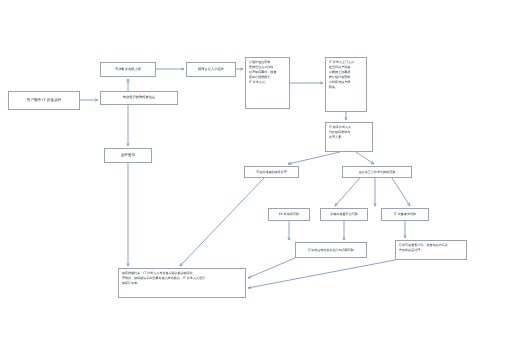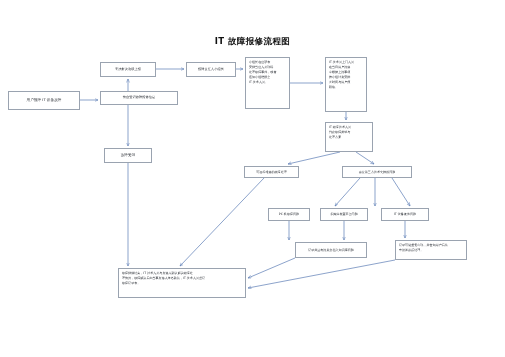--- a/index.html
+++ b/index.html
@@ -75,21 +75,20 @@
 
   
   .tiny{font-size:3.2px;line-height:1.6;}
   .xtiny{font-size:3.0px;line-height:1.65;}
 </style>
 </head>
 <body>
 
 <div id="canvas">
 
-  <div class="title">IT 故障报修流程图</div>
 
   <svg id="svg-layer" viewBox="0 0 505 357" xmlns="http://www.w3.org/2000/svg">
     <defs>
       <marker id="ah" markerWidth="6" markerHeight="6" refX="5" refY="2.2" orient="auto" markerUnits="strokeWidth">
         <path d="M0,0 L5,2.2 L0,4.4" fill="none" stroke="#5a7bb5" stroke-width="0.7"></path>
       </marker>
     </defs>
     <g stroke="#5a7bb5" stroke-width="0.7" fill="none" marker-end="url(#ah)">
 
       <path d="M80,100 L98,100"></path>

